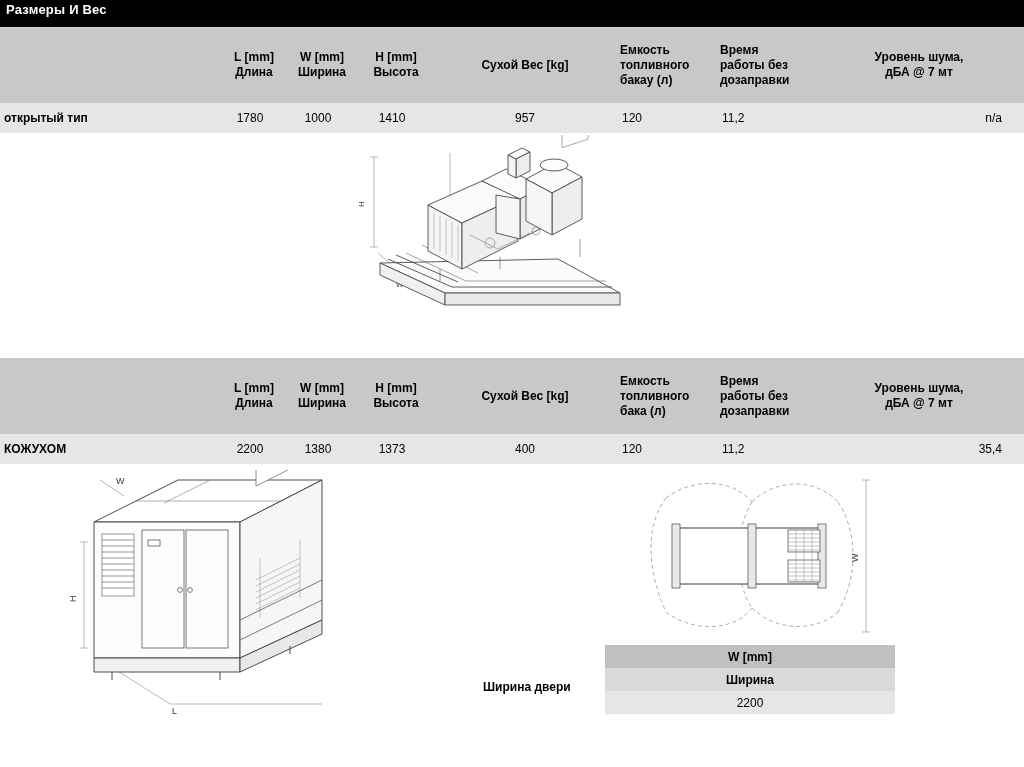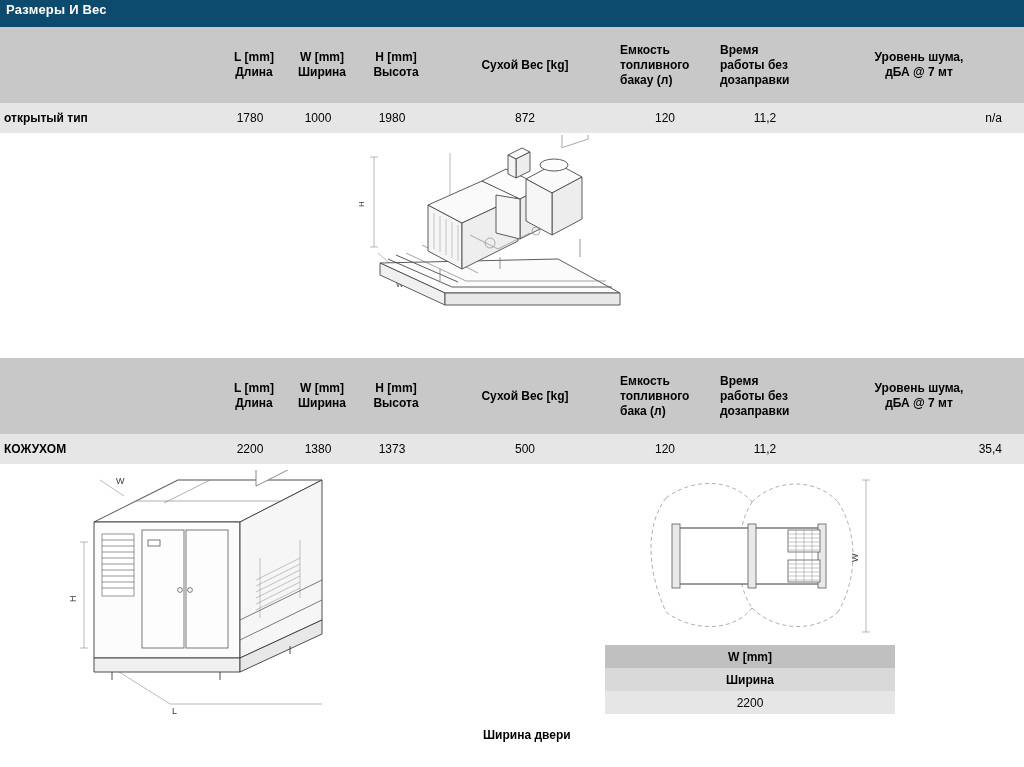--- a/index.html
+++ b/index.html
@@ -17,21 +17,21 @@
     overflow: hidden;
   }
 
   
   .title-bar {
     position: absolute;
     left: 0;
     top: 0;
     width: 1024px;
     height: 36px;
-    background: #0c4a6e;
+    background: #000000;
   }
   .title-bar .title-text {
     position: absolute;
     left: 6px;
     top: 2px;
     color: #ffffff;
     font-weight: bold;
     font-size: 13px;
     letter-spacing: .2px;
   }
@@ -73,21 +73,21 @@
   }
   .val-row td.num {
     text-align: center;
     padding-right: 14px;
   }
   .val-row td.numwide {
     text-align: right;
     padding-right: 22px;
   }
   .val-row td.numleft {
-    text-align: center;
+    text-align: left;
     padding-left: 8px;
   }
   .hdr-two-line span { display: block; }
 
   
   .col-a { width: 220px; }
   .col-b { width: 68px; }
   .col-c { width: 68px; }
   .col-d { width: 80px; }
   .col-e { width: 178px; }
@@ -119,21 +119,21 @@
     font-size: 12px;
     height: 21px;
     padding: 1px 2px;
   }
   #door-table .dh1 { background: #c0c0c0; font-weight: bold; }
   #door-table .dh2 { background: #d9d9d9; font-weight: bold; }
   #door-table .dv  { background: #e6e6e6; }
   #door-label {
     position: absolute;
     left: 483px;
-    top: 728px;
+    top: 680px;
     font-weight: bold;
     font-size: 12px;
   }
 </style>
 </head>
 <body>
 
 <div class="title-bar">
   <span class="title-text">Размеры И Вес</span>
 </div>
@@ -177,22 +177,22 @@
     </td>
     <td class="hdr-two-line">
       <span>Уровень шума,</span>
       <span>дБА @ 7 мт</span>
     </td>
   </tr>
   <tr class="val-row">
     <td class="rowname">открытый тип</td>
     <td class="num">1780</td>
     <td class="num">1000</td>
-    <td class="num">1980</td>
-    <td style="text-align:center">872</td>
+    <td class="num">1410</td>
+    <td style="text-align:center">957</td>
     <td class="numleft">120</td>
     <td class="numleft">11,2</td>
     <td class="numwide">n/a</td>
   </tr>
 </tbody>
   </table>
 
 <div class="drawing" id="draw-open" style="left:330px; top:135px;">
 <svg width="360" height="195" viewBox="0 0 360 195" fill="none" stroke="#3a3a3a" stroke-width="0.8">
 
@@ -310,21 +310,21 @@
     <td class="hdr-two-line">
       <span>Уровень шума,</span>
       <span>дБА @ 7 мт</span>
     </td>
   </tr>
   <tr class="val-row">
     <td class="rowname">КОЖУХОМ</td>
     <td class="num">2200</td>
     <td class="num">1380</td>
     <td class="num">1373</td>
-    <td style="text-align:center">500</td>
+    <td style="text-align:center">400</td>
     <td class="numleft">120</td>
     <td class="numleft">11,2</td>
     <td class="numwide">35,4</td>
   </tr>
 </tbody>
   </table>
 
 <div class="drawing" id="draw-canopy-side" style="left:60px; top:470px;">
 <svg width="300" height="260" viewBox="0 0 300 260" fill="none" stroke="#3a3a3a" stroke-width="0.9">
 

